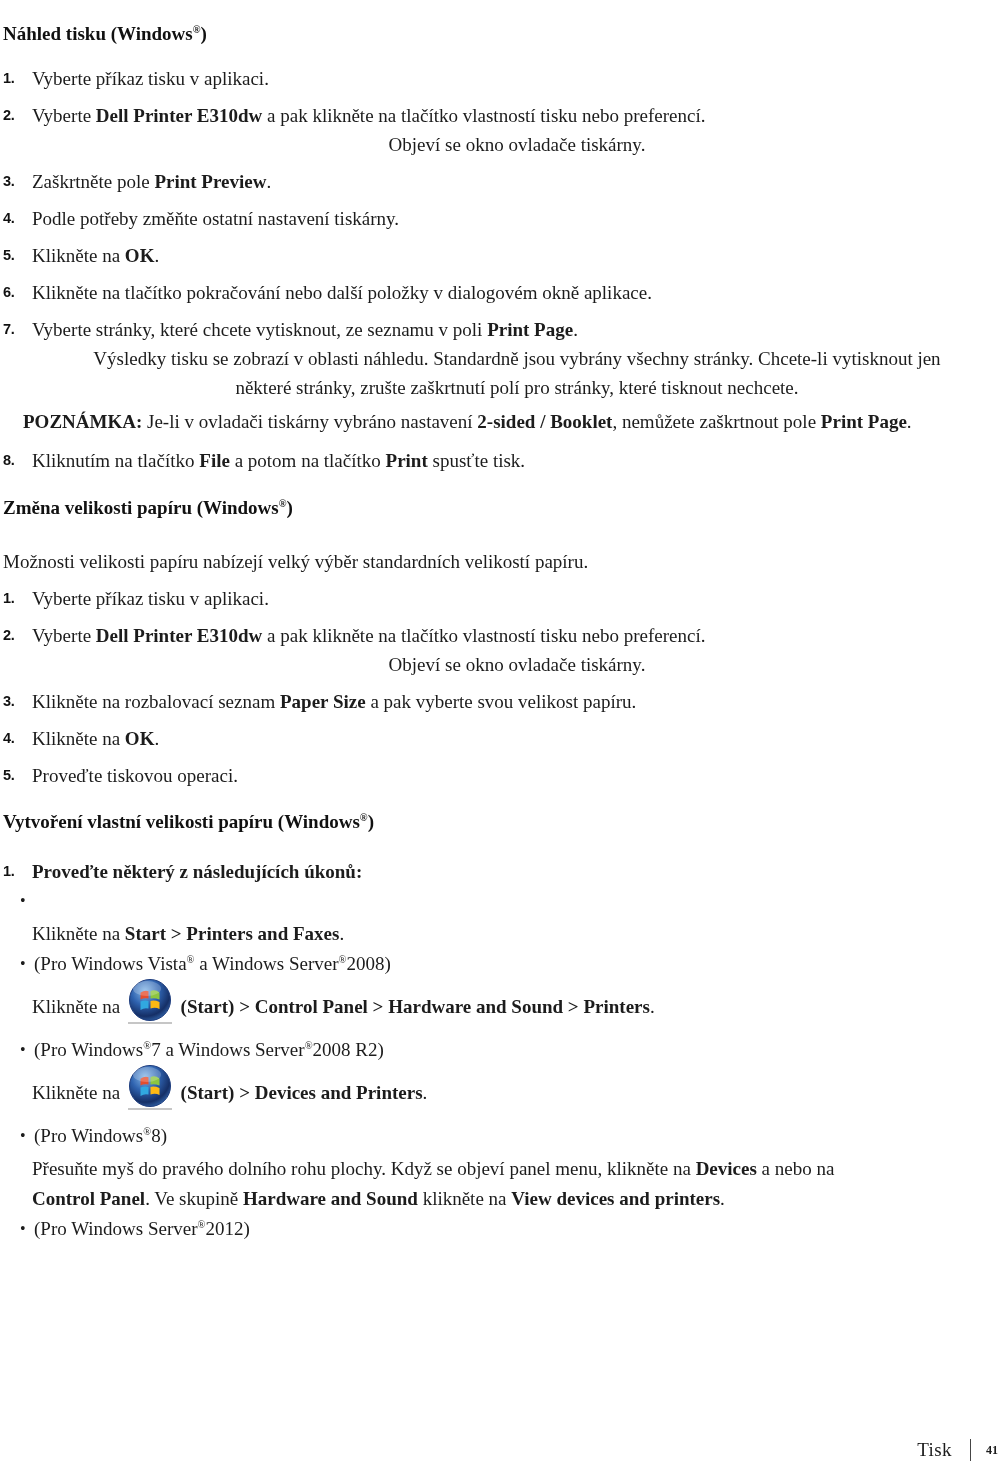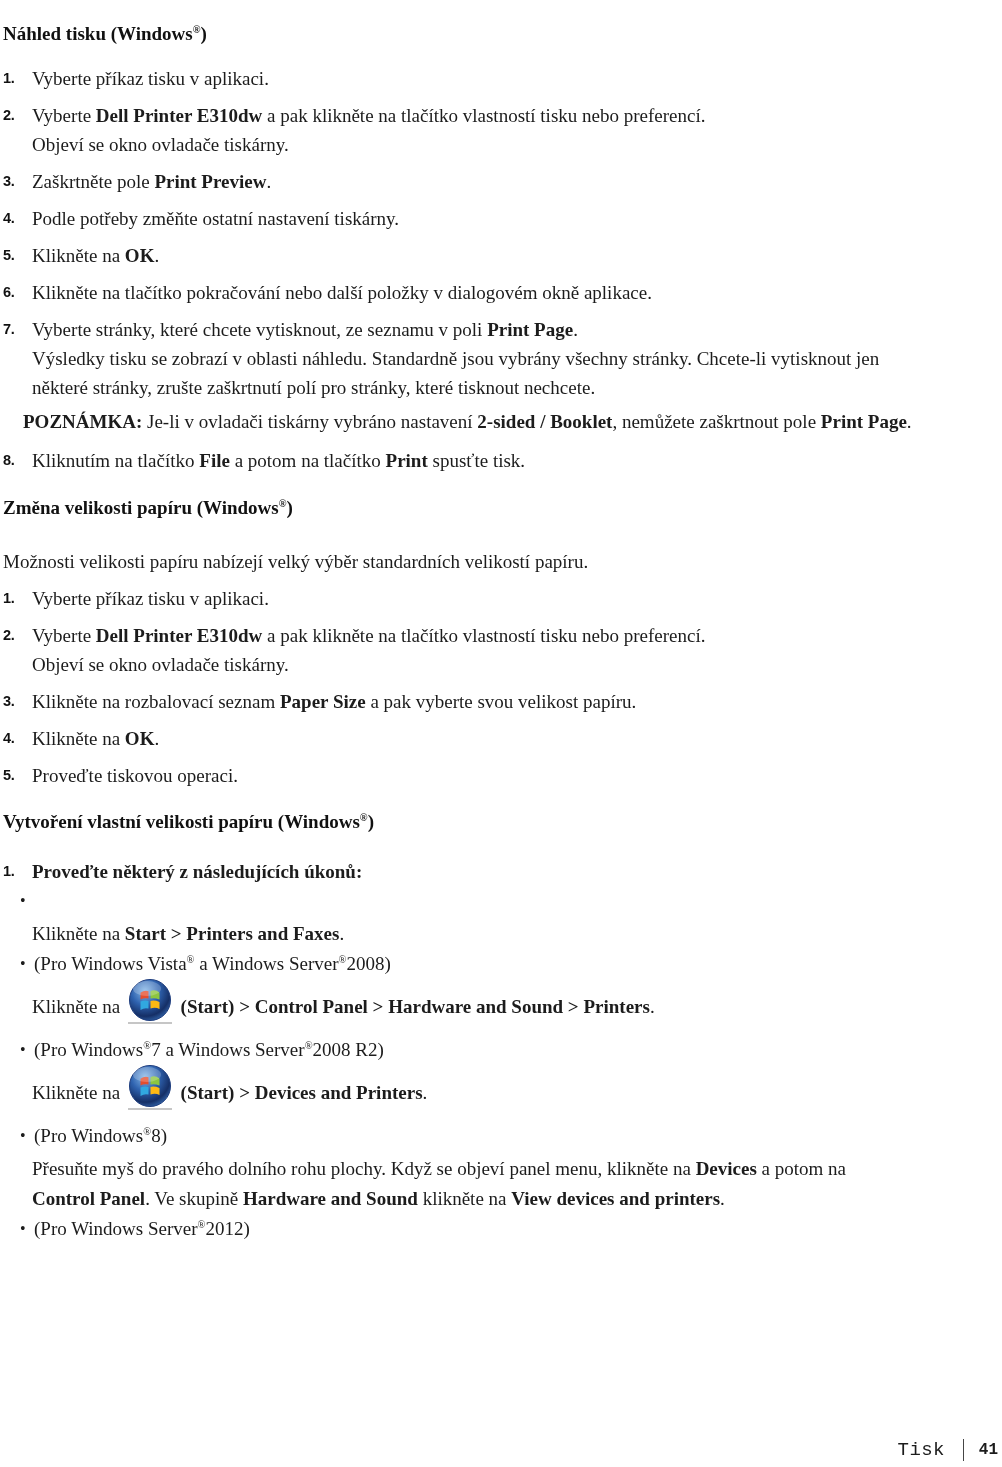--- a/index.html
+++ b/index.html
@@ -39,21 +39,21 @@
   .num {
     flex: none; width: 29px;
     font-family: "Liberation Sans", "DejaVu Sans", sans-serif;
     font-weight: bold; font-size: 14.5px;
     line-height: 29px; letter-spacing: -0.3px;
     color: #111;
   }
   .txt { font-size: 19px; line-height: 29px; }
 
   
-  .cont { margin: 0 0 0 29px; font-size: 19px; line-height: 29px; }
+  .cont { margin: 0 0 0 29px; font-size: 19px; line-height: 29px; text-align: center; }
 
   
   .note { margin: 5px 0 10px 20px; font-size: 19px; line-height: 29px; }
 
   
   .bullet { display: flex; margin: 0 0 0 17px; }
   .dot { flex: none; width: 14px; font-size: 16px; line-height: 29px; }
 
   
   .sub { margin: 4px 0 0 29px; font-size: 19px; line-height: 30px; }
@@ -68,26 +68,26 @@
     width: 44px; height: 44px;
     vertical-align: -11px;
     border-bottom: 2px solid #c6c6c6;
     margin: 0 4px 0 3px;
   }
 
   
   .footer {
     position: absolute; right: 4px; bottom: 6px;
     display: flex; align-items: center;
-    font-family: Liberation Mono, monospace;
+    font-family: Liberation Serif, serif;
     color: #1c1c1c;
   }
   .f-label { font-size: 19px; letter-spacing: 0.4px; }
   .f-sep { width: 1px; height: 22px; background: #454545; margin: 0 15px 0 18px; }
-  .f-num { font-size: 16px; font-weight: bold; }
+  .f-num { font-size: 12px; font-weight: bold; }
 </style>
 </head>
 <body>
 
 <main class="doc">
     <div class="h1"><span class="txt"><span class="b">Náhled tisku (Windows</span><sup class="b">®</sup><span class="b">)</span></span></div>
     <div class="step">
       <span class="num">1.</span>
       <span class="txt"><span>Vyberte příkaz tisku v aplikaci.</span></span>
     </div>
@@ -195,21 +195,21 @@
     <path d="M22.5 13.2 Q27 11 31.5 14.6 L31.5 21.6 Q26.5 19.6 22.5 20.6 Z" fill="#8dc63f"></path>
     <path d="M12.5 23.6 Q16 21.9 20.5 22.9 L20.5 30.6 Q16.5 29.4 12.5 32 Z" fill="#31a8e0"></path>
     <path d="M22.5 22.9 Q26.5 21.9 31.5 23.9 L31.5 31 Q27 28.6 22.5 30.6 Z" fill="#fdb913"></path>
     <ellipse cx="19" cy="10.5" rx="14" ry="7.5" fill="#ffffff" opacity="0.22"></ellipse>
   </svg>
 </span><span class="b">(Start) &gt; Devices and Printers</span><span>.</span></span></div>
     <div class="bullet">
       <span class="dot">•</span>
       <span class="txt"><span>(Pro Windows</span><sup>®</sup><span>8)</span></span>
     </div>
-    <div class="sub"><span class="txt"><span>Přesuňte myš do pravého dolního rohu plochy. Když se objeví panel menu, klikněte na </span><span class="b">Devices</span><span> a potom na</span><br><span class="b">Control Panel</span><span>. Ve skupině </span><span class="b">Hardware and Sound</span><span> klikněte na </span><span class="b">View devices and printers</span><span>.</span></span></div>
+    <div class="sub"><span class="txt"><span>Přesuňte myš do pravého dolního rohu plochy. Když se objeví panel menu, klikněte na </span><span class="b">Devices</span><span> a nebo na</span><br><span class="b">Control Panel</span><span>. Ve skupině </span><span class="b">Hardware and Sound</span><span> klikněte na </span><span class="b">View devices and printers</span><span>.</span></span></div>
     <div class="bullet">
       <span class="dot">•</span>
       <span class="txt"><span>(Pro Windows Server</span><sup>®</sup><span>2012)</span></span>
     </div>
   </main>
 
 <div class="footer">
   <span class="f-label">Tisk</span>
   <span class="f-sep"></span>
   <span class="f-num">41</span>

